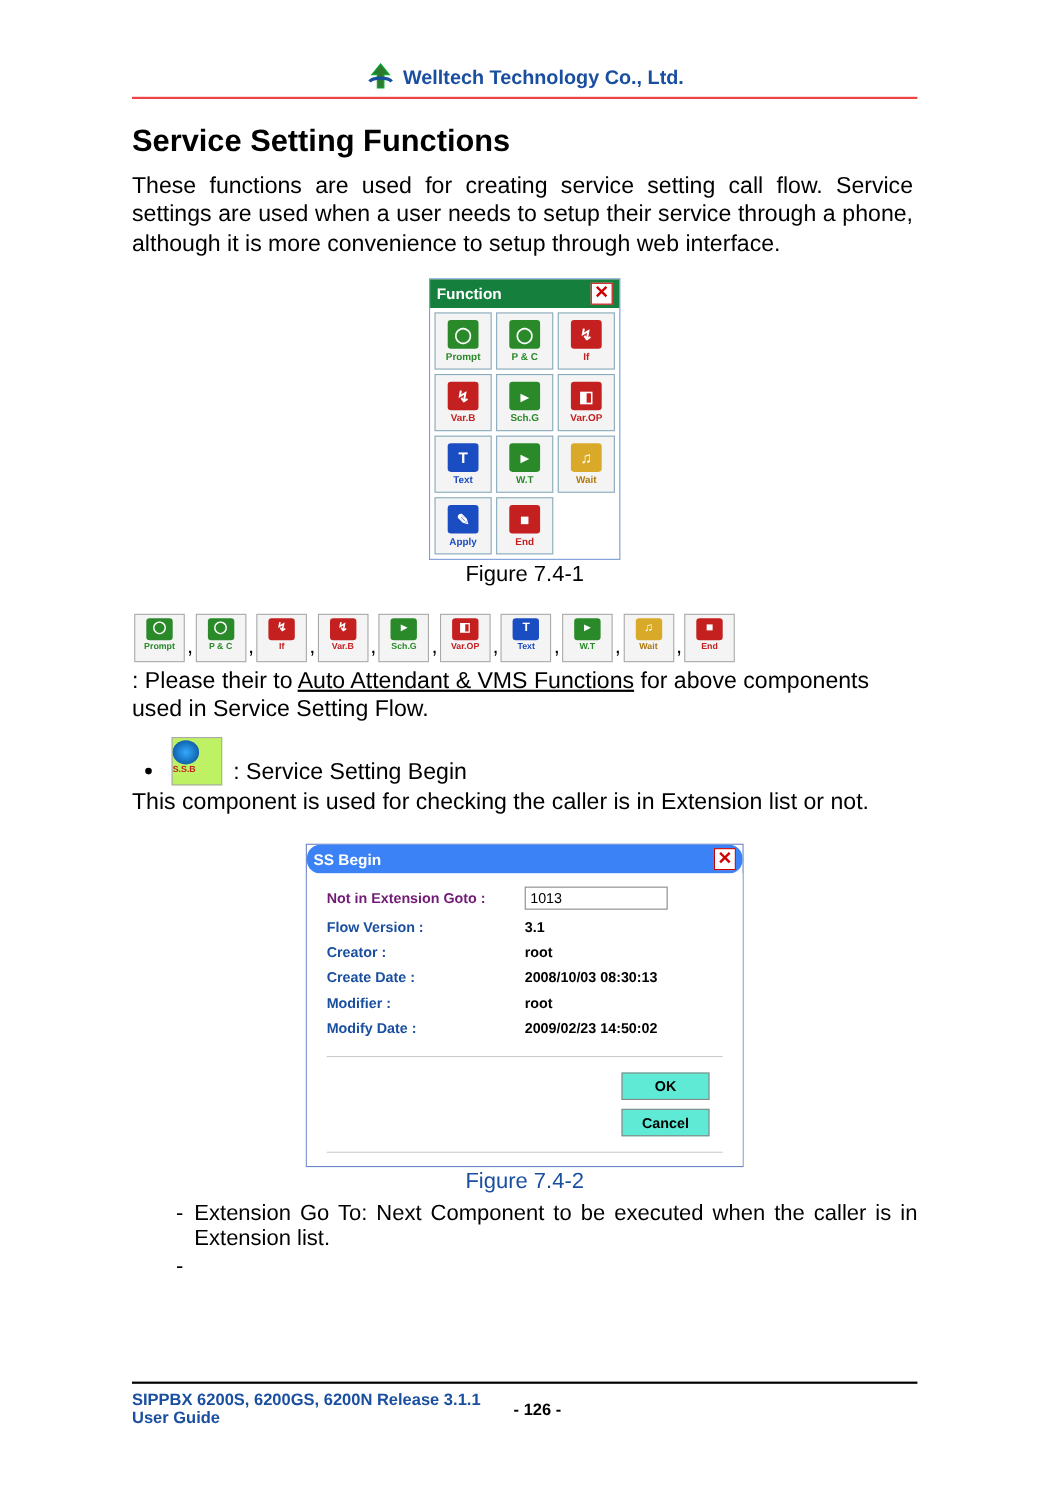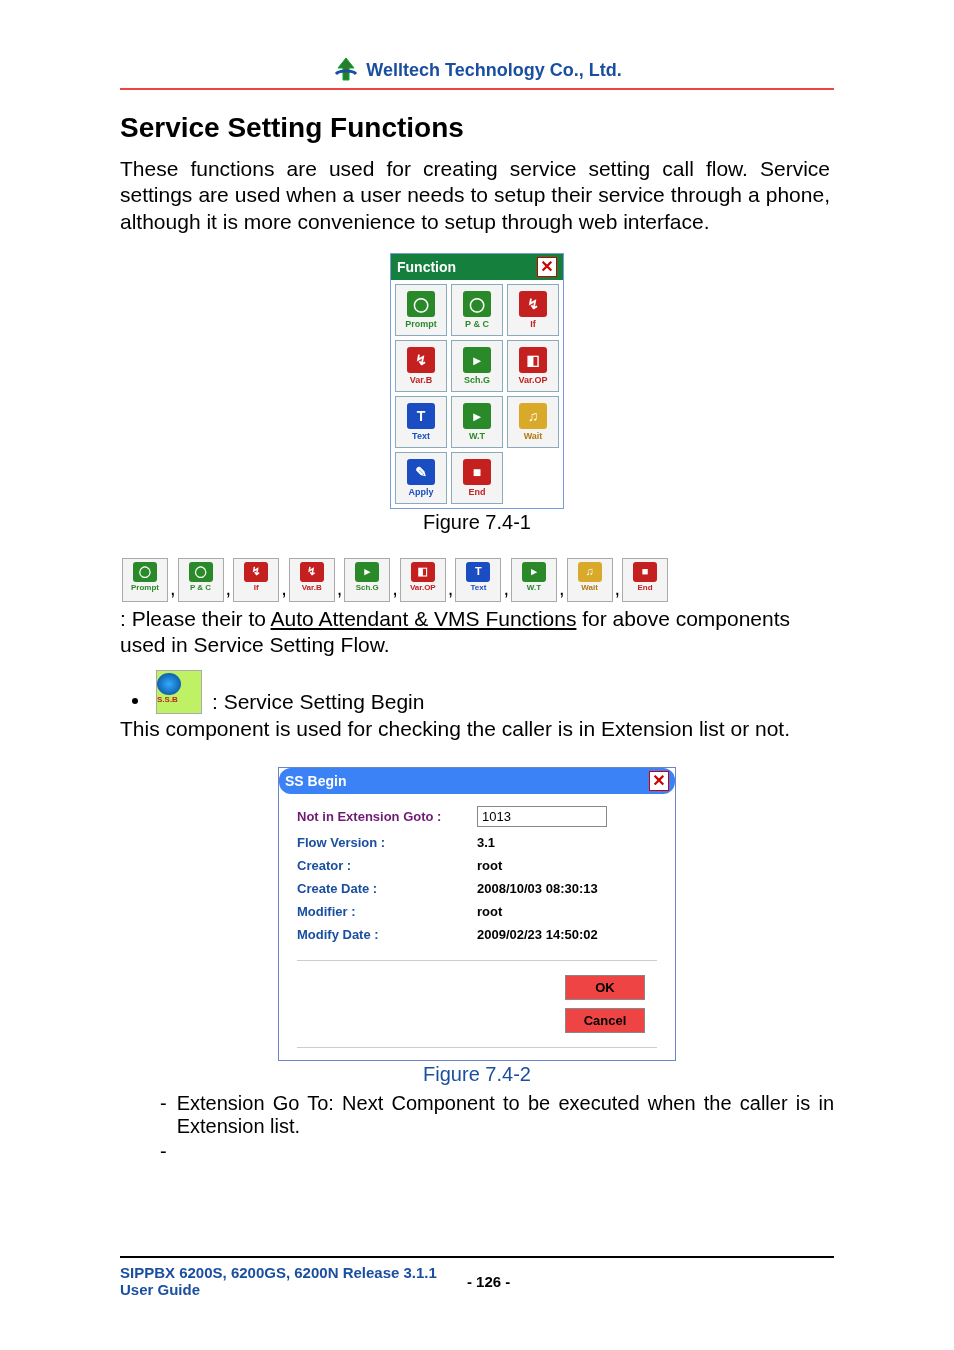--- a/index.html
+++ b/index.html
@@ -192,21 +192,21 @@
       border-top: 1px solid #ccc;
       border-bottom: 1px solid #ccc;
       padding: 10px 12px;
       display: flex;
       justify-content: center;
       gap: 0;
       flex-direction: column;
       align-items: flex-end;
     }
     .dlg-btn {
-      width: 78px; padding: 4px 0; background: #ef4444; border: 1px solid #888;
+      width: 78px; padding: 4px 0; background: #5eead4; border: 1px solid #888;
       font-size: 13px; font-weight: bold; text-align: center; margin: 4px 0;
     }
     .dash-list { margin: 6px 0 0 0; font-size: 20px; }
     .dash-item { display: flex; gap: 10px; margin: 2px 0 2px 40px; text-align: justify; }
     .dash { flex: 0 0 auto; }
     .footer {
       border-top: 2px solid #000;
       position: absolute;
       bottom: 52px; left: 120px; right: 120px;
       padding-top: 6px;

